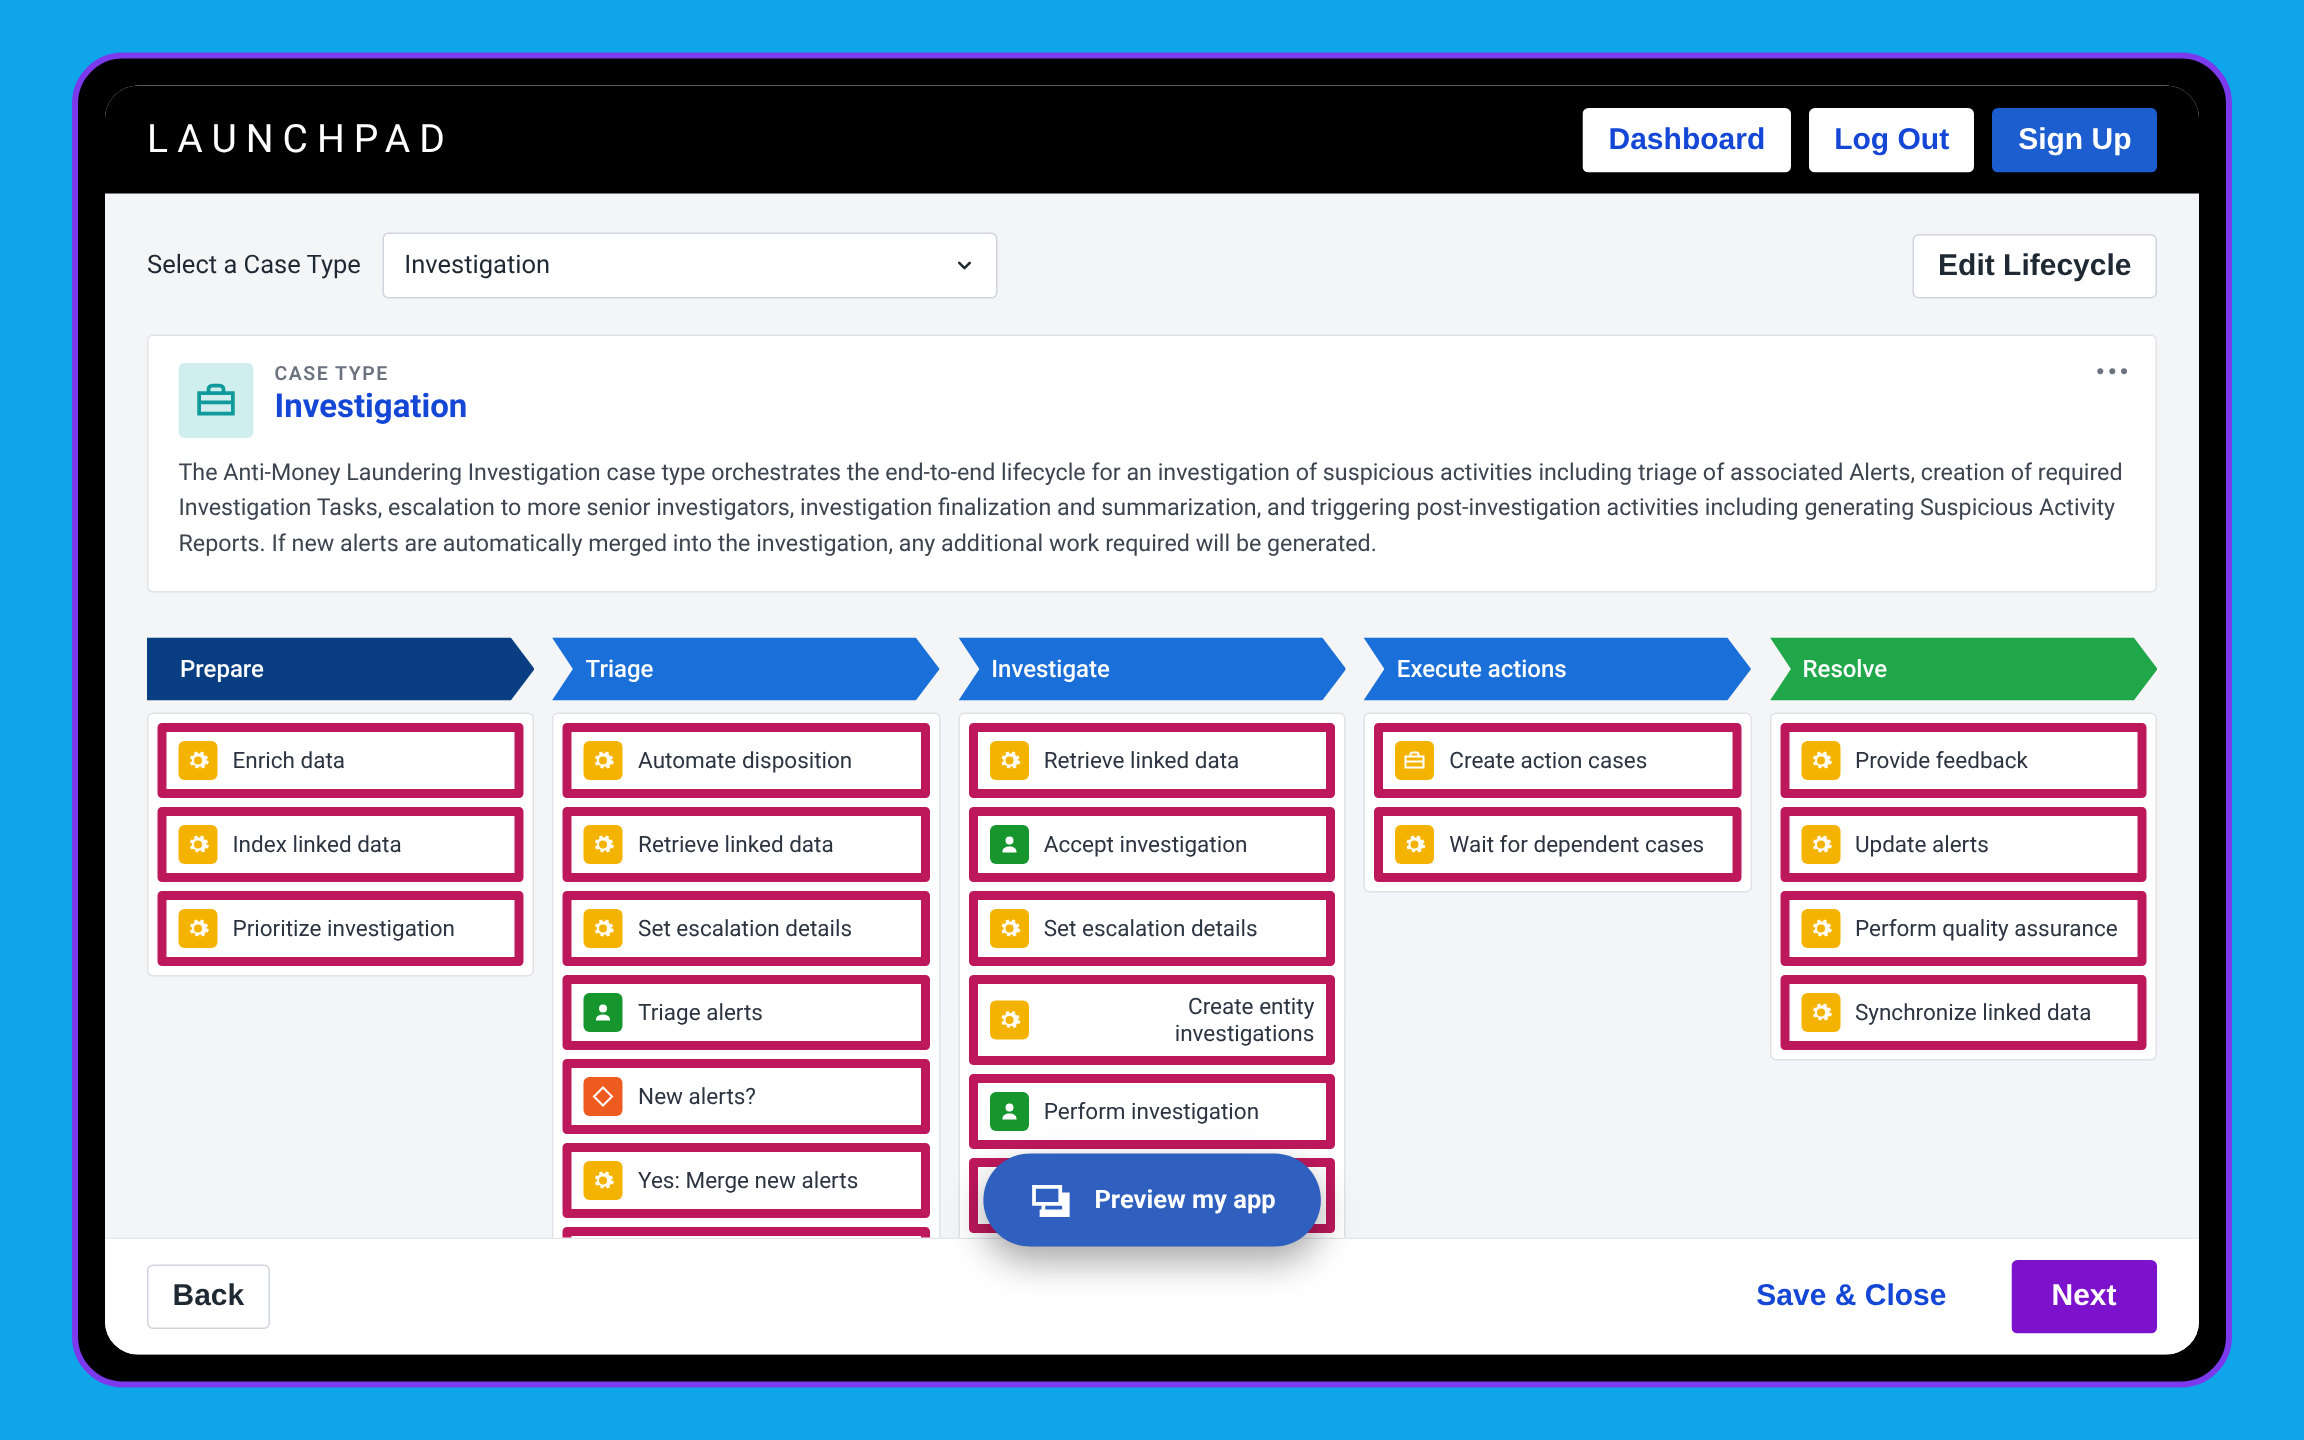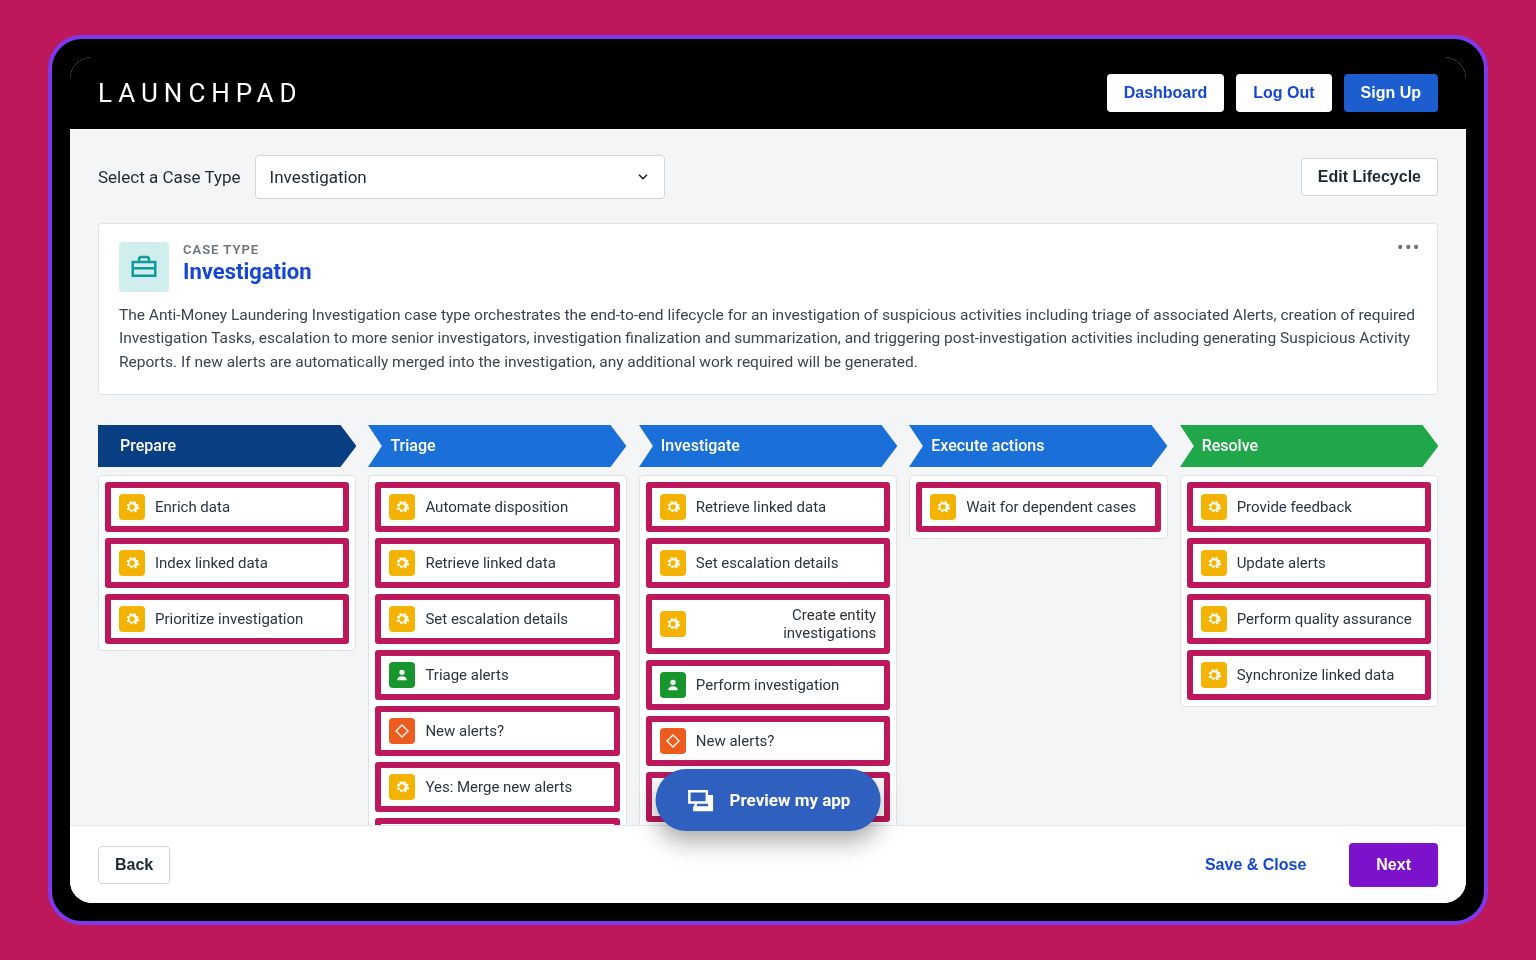--- a/index.html
+++ b/index.html
@@ -1,24 +1,24 @@
 <!DOCTYPE html>
 <html><head>
 <meta charset="utf-8">
 <style>
   * { box-sizing: border-box; margin: 0; padding: 0; }
   html, body { width: 1536px; height: 960px; font-family: -apple-system, BlinkMacSystemFont, "Segoe UI", Roboto, Helvetica, Arial, sans-serif; background: #000; }
-  .outer { width: 1536px; height: 960px; background: #be185d; position: relative; display:flex; align-items:center; justify-content:center; }
+  .outer { width: 1536px; height: 960px; background: #0ea5e9; position: relative; display:flex; align-items:center; justify-content:center; }
   .device { width: 1440px; height: 890px; border: 4px solid #7c3aed; border-radius: 34px; background: #000; overflow: hidden; position: relative; }
   .inner { position:absolute; top: 18px; left: 18px; right: 18px; bottom: 18px; border-radius: 22px; overflow:hidden; background:#f3f5f7; display:flex; flex-direction:column; }
   .topbar { background:#000; height:72px; display:flex; align-items:center; padding:0 28px; justify-content:space-between; }
   .brand { display:flex; align-items:center; gap:4px; color:#fff; font-weight:400; font-size:26px; letter-spacing:6px; }
   .brand span { color:#fff; }
   .topnav { display:flex; gap:12px; }
-  .btn { border-radius:4px; padding:9px 16px; font-size:16px; font-weight:600; cursor:pointer; border:1px solid transparent; }
+  .btn { border-radius:4px; padding:9px 16px; font-size:20px; font-weight:600; cursor:pointer; border:1px solid transparent; }
   .btn-white { background:#fff; color:#1447d6; }
   .btn-blue  { background:#1c5ecf; color:#fff; }
   .btn-purple{ background:#7c12cc; color:#fff; }
   .btn-outline { background:#fff; border:1px solid #cfd4dd; color:#1f2933; }
   .btn-link  { background:transparent; color:#1447d6; font-weight:600; }
 
   .content { flex:1; overflow:hidden; position:relative; padding:26px 28px 0 28px; }
   .selector-row { display:flex; align-items:center; justify-content:space-between; margin-bottom:24px; }
   .selector-left { display:flex; align-items:center; gap:14px; }
   .selector-label { font-size:17px; color:#1f2933; }
@@ -214,20 +214,28 @@
               <div class="stage-body">
                 <div class="step">
                   <span class="ic ic-gear">
                     <svg width="16" height="16" viewBox="0 0 24 24">
                       <path fill="#fff" d="M12 8a4 4 0 1 0 0 8 4 4 0 0 0 0-8zm9 4l2 1-1 3-2-.5-1.5 1.5.5 2-3 1-1-2h-2l-1 2-3-1 .5-2L7 16.5 5 17l-1-3 2-1v-2l-2-1 1-3 2 .5L8.5 6 8 4l3-1 1 2h2l1-2 3 1-.5 2L19 7.5l2-.5 1 3-2 1z" opacity=".95"></path>
                     </svg>
                   </span>
                   <span>Retrieve linked data</span>
                 </div>
                 <div class="step">
+                  <span class="ic ic-person">
+                    <svg width="16" height="16" viewBox="0 0 24 24">
+                      <path fill="#fff" d="M12 12a4 4 0 1 0-4-4 4 4 0 0 0 4 4zm0 2c-4 0-7 2-7 5v1h14v-1c0-3-3-5-7-5z"></path>
+                    </svg>
+                  </span>
+                  <span>Accept investigation</span>
+                </div>
+                <div class="step">
                   <span class="ic ic-gear">
                     <svg width="16" height="16" viewBox="0 0 24 24">
                       <path fill="#fff" d="M12 8a4 4 0 1 0 0 8 4 4 0 0 0 0-8zm9 4l2 1-1 3-2-.5-1.5 1.5.5 2-3 1-1-2h-2l-1 2-3-1 .5-2L7 16.5 5 17l-1-3 2-1v-2l-2-1 1-3 2 .5L8.5 6 8 4l3-1 1 2h2l1-2 3 1-.5 2L19 7.5l2-.5 1 3-2 1z" opacity=".95"></path>
                     </svg>
                   </span>
                   <span>Set escalation details</span>
                 </div>
                 <div class="step">
                   <span class="ic ic-gear">
                     <svg width="16" height="16" viewBox="0 0 24 24">
@@ -271,20 +279,28 @@
               </div>
             </div>
             <div class="stage">
               <div class="stage-head">
                 <svg viewBox="0 0 260 42" preserveAspectRatio="none">
                   <path d="M0 0 H244 L260 21 L244 42 H0 L14 21 Z" fill="#1a6fd8"></path>
                 </svg>
                 <span>Execute actions</span>
               </div>
               <div class="stage-body">
+                <div class="step">
+                  <span class="ic ic-brief">
+                    <svg width="16" height="16" viewBox="0 0 24 24">
+                      <path fill="none" stroke="#fff" stroke-width="2" d="M3 8h18v11H3zM8 8V6a2 2 0 0 1 2-2h4a2 2 0 0 1 2 2v2M3 13h18"></path>
+                    </svg>
+                  </span>
+                  <span>Create action cases</span>
+                </div>
                 <div class="step">
                   <span class="ic ic-gear">
                     <svg width="16" height="16" viewBox="0 0 24 24">
                       <path fill="#fff" d="M12 8a4 4 0 1 0 0 8 4 4 0 0 0 0-8zm9 4l2 1-1 3-2-.5-1.5 1.5.5 2-3 1-1-2h-2l-1 2-3-1 .5-2L7 16.5 5 17l-1-3 2-1v-2l-2-1 1-3 2 .5L8.5 6 8 4l3-1 1 2h2l1-2 3 1-.5 2L19 7.5l2-.5 1 3-2 1z" opacity=".95"></path>
                     </svg>
                   </span>
                   <span>Wait for dependent cases</span>
                 </div>
               </div>
             </div>

